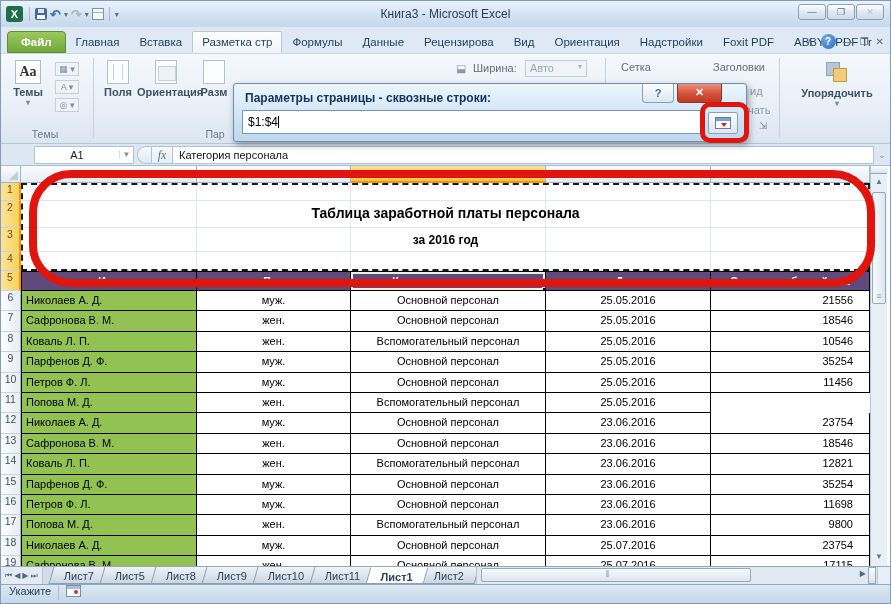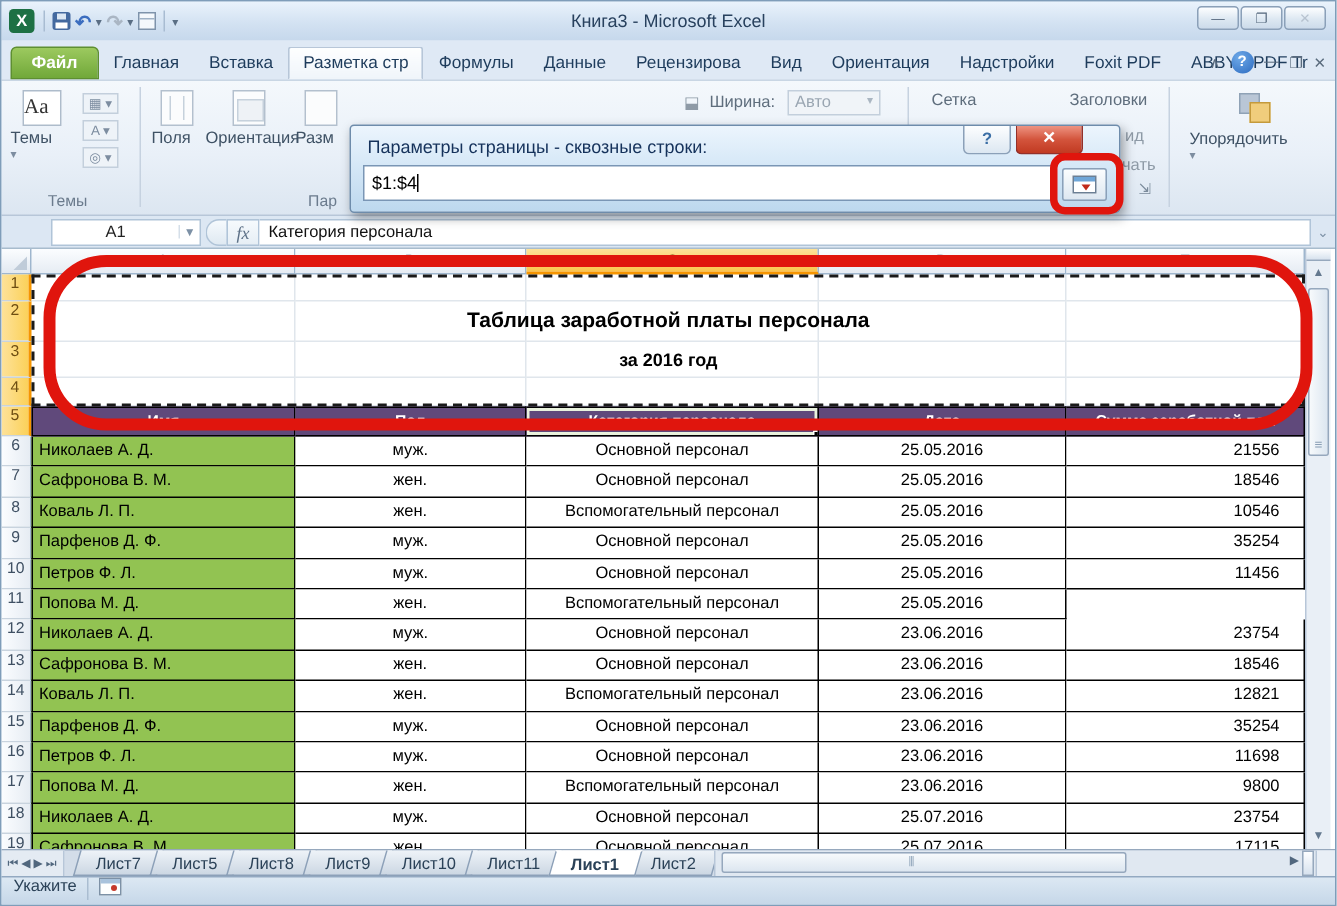--- a/index.html
+++ b/index.html
@@ -41,21 +41,21 @@
     font-size: 10px; color: #5a6b7d; }
   .helpbtn { width: 15px; height: 15px; border-radius: 50%; background: radial-gradient(circle at 35% 30%, #6ea9e8, #2c6bc0);
     color: #fff; font-weight: bold; text-align: center; line-height: 15px; font-size: 10px; }
 
   
   .ribbon { position: absolute; left: 0; top: 52px; width: 100%; height: 91px;
     background: linear-gradient(#f4f8fc, #e9f0f8 55%, #dce6f1); border-top: 1px solid #c9d6e4;
     border-bottom: 1px solid #b7c6d8; }
   .gdiv { position: absolute; top: 4px; height: 80px; width: 1px; background: #c6d2e0; }
   .glabel { position: absolute; top: 74px; font-size: 10.5px; color: #6b7b8d; text-align: center; }
-  .bigbtn { position: absolute; font-size: 11px; color: #3f5265; }
+  .bigbtn { position: absolute; text-align: center; font-size: 11px; color: #3f5265; font-weight: bold; }
   .aabox { width: 26px; height: 24px; margin: 0 auto 2px; border: 1px solid #aebccb; background: #fff;
     font-family: "Liberation Serif", serif; font-size: 14px; line-height: 22px; color: #333; }
   .minibtn { position: absolute; width: 24px; height: 14px; border: 1px solid #c3cfdc; background: #eef3f8;
     font-size: 9px; color: #7d8da0; text-align: center; line-height: 12px; }
   .pageicon { margin: 0 auto 2px; width: 22px; height: 24px; background: #fbfcfd; border: 1px solid #b3c0ce; position: relative; }
   .pageicon.m::before, .pageicon.m::after { content:""; position: absolute; top: 3px; bottom: 3px; width: 1px; background: #c6d1dc; }
   .pageicon.m::before { left: 5px; } .pageicon.m::after { right: 5px; }
   .pageicon.o::before { content:""; position: absolute; left: 2px; top: 5px; width: 16px; height: 13px; background: #eef2f6; border: 1px solid #c6d1dc; }
   .ghosticon { position: absolute; top: 56px; width: 24px; height: 26px; background: #eef2f7; border: 1px solid #ccd6e1; border-radius: 2px; }
   .smalltext { position: absolute; font-size: 11px; color: #5f6e7d; white-space: nowrap; }
@@ -66,21 +66,21 @@
   .arrangeicon { position: relative; width: 26px; height: 24px; margin: 0 auto 3px; }
   .arrangeicon .b1 { position: absolute; left: 2px; top: 2px; width: 14px; height: 14px; background: #b9c6d6; border: 1px solid #8fa2b6; }
   .arrangeicon .b2 { position: absolute; left: 9px; top: 8px; width: 14px; height: 14px; background: #f0cd7c; border: 1px solid #c49a3c; }
   .launcher { position: absolute; font-size: 10px; color: #7b8b9b; }
 
   
   .dialog { position: absolute; left: 232px; top: 82px; width: 514px; height: 59px; z-index: 30;
     border: 1px solid #6e8cab; border-radius: 3px;
     background: linear-gradient(#ecf5fd, #d6e8f7 45%, #bdd8ee);
     box-shadow: 2px 3px 7px rgba(0,0,0,.35); }
-  .dlg-title { position: absolute; left: 11px; top: 7px; font-size: 12px; color: #15325b; }
+  .dlg-title { position: absolute; left: 11px; top: 7px; font-size: 12px; color: #15325b; font-weight: bold; }
   .dlg-help { position: absolute; left: 408px; top: 0; width: 32px; height: 19px;
     border: 1px solid #8ba0b8; border-top: none; border-radius: 0 0 4px 4px;
     background: linear-gradient(#fdfeff, #dce7f1); color: #3a6ea5; font-weight: bold;
     font-size: 11px; text-align: center; line-height: 18px; }
   .dlg-close { position: absolute; left: 443px; top: 0; width: 45px; height: 19px;
     border: 1px solid #93302a; border-top: none; border-radius: 0 0 4px 4px;
     background: linear-gradient(#ee9381, #d3543c 50%, #c13a22);
     color: #fff; font-size: 11px; font-weight: bold; text-align: center; line-height: 17px; }
   .dlg-input { position: absolute; left: 8px; top: 26px; width: 460px; height: 24px;
     background: #fff; border: 1px solid #7a96b5; font-size: 12px; color: #000;

